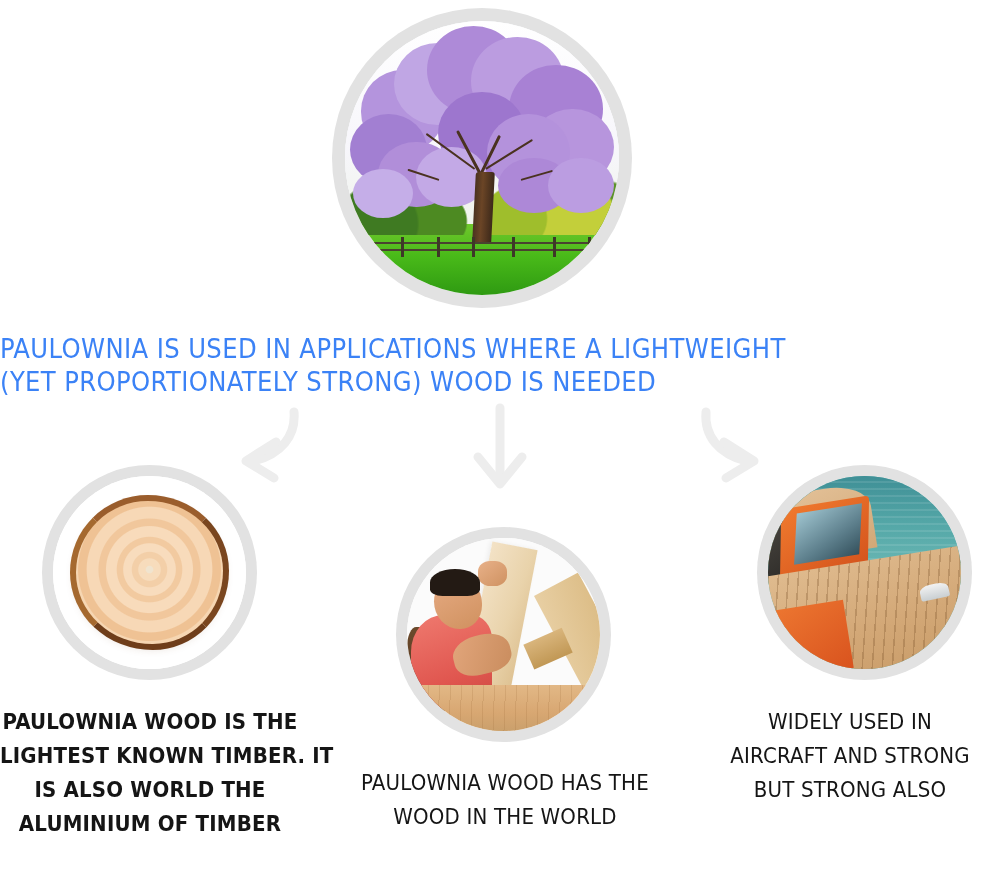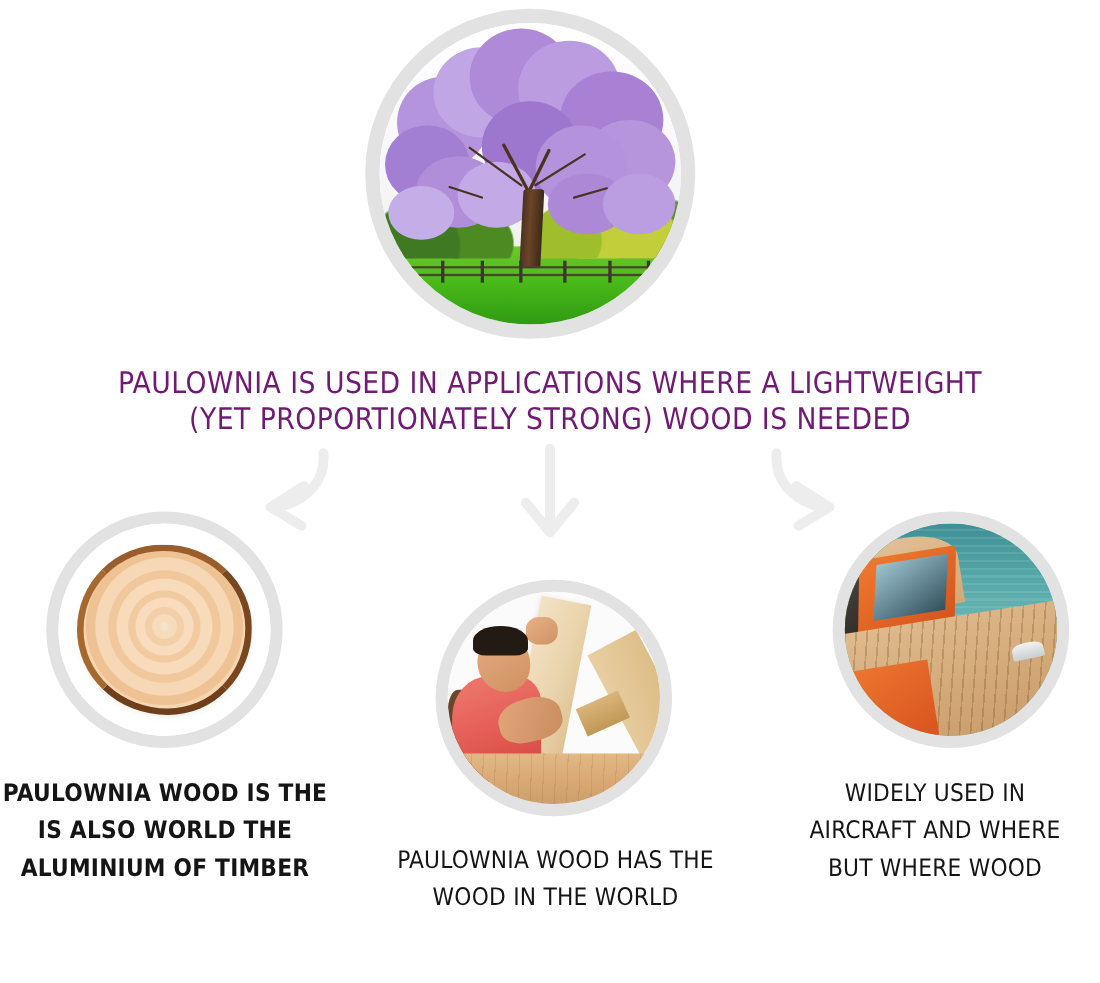--- a/index.html
+++ b/index.html
@@ -85,26 +85,26 @@
     background: #4a3220;
     transform-origin: bottom center;
     border-radius: 2px;
   }
 
   
   #headline {
     position: absolute;
     left: 0; right: 0;
     top: 332px;
-    text-align: center;
+    text-align: left;
     font-family: "DejaVu Sans Condensed", "Liberation Sans Narrow", "Liberation Sans", sans-serif;
     font-size: 27px;
     line-height: 33px;
     letter-spacing: 0.4px;
-    color: #701a75;
+    color: #3b82f6;
     font-weight: 400;
   }
   #headline .ln { display: block; white-space: nowrap; }
 
   
   .arrow-layer {
     position: absolute;
     left: 0; top: 400px;
     width: 1000px; height: 110px;
     pointer-events: none;
@@ -390,26 +390,27 @@
       <div class="windshield"></div>
       <div class="deck-main"></div>
       <div class="hull-orange"></div>
       <div class="cleat"></div>
     </div>
   </div>
 </div>
 
 <div class="caption" id="caption-left">
   <span class="ln">PAULOWNIA WOOD IS THE</span>
+  <span class="ln">LIGHTEST KNOWN TIMBER. IT</span>
   <span class="ln">IS ALSO WORLD THE</span>
   <span class="ln">ALUMINIUM OF TIMBER</span>
 </div>
 
 <div class="caption" id="caption-center">
   <span class="ln">PAULOWNIA WOOD HAS THE</span>
   <span class="ln">WOOD IN THE WORLD</span>
 </div>
 
 <div class="caption" id="caption-right">
   <span class="ln">WIDELY USED IN</span>
-  <span class="ln">AIRCRAFT AND WHERE</span>
-  <span class="ln">BUT WHERE WOOD</span>
+  <span class="ln">AIRCRAFT AND STRONG</span>
+  <span class="ln">BUT STRONG ALSO</span>
 </div>
 
 </body></html>

